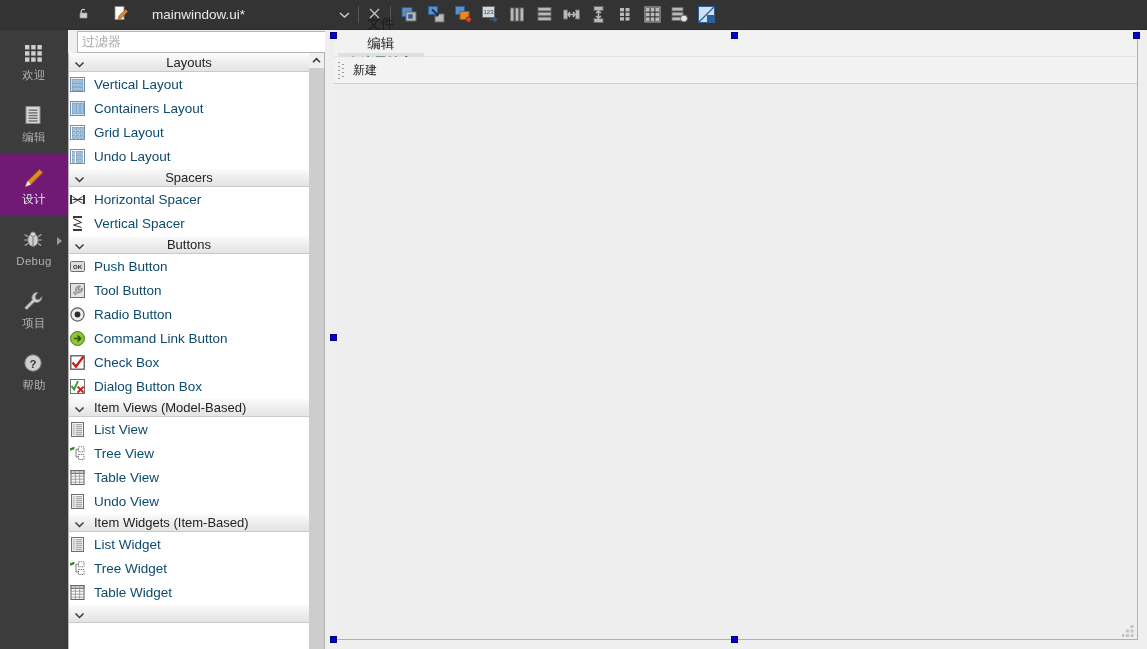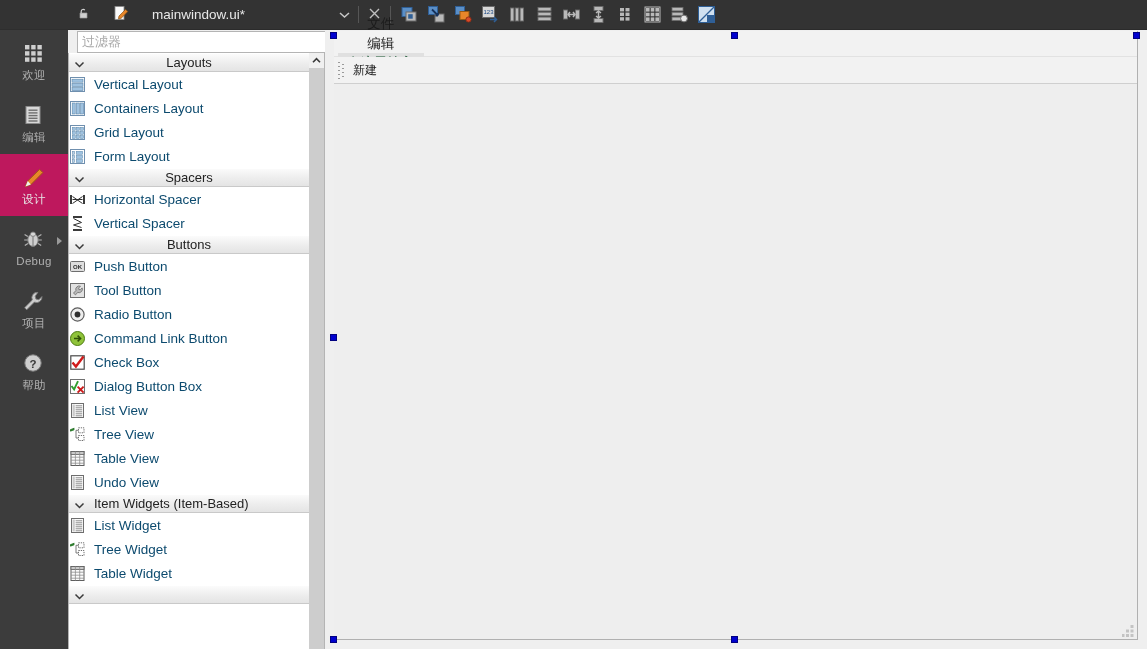--- a/index.html
+++ b/index.html
@@ -19,21 +19,21 @@
     background:#3c3c3c;
   }
   .modebar-top {
     height:30px; background:#333333; border-bottom:1px solid #2e2e2e;
   }
   .mode {
     width:68px; height:62px; display:flex; flex-direction:column;
     align-items:center; justify-content:center; gap:3px;
     cursor:pointer; position:relative;
   }
-  .mode.active { background:#be185d;font-family:Liberation Serif, serif; }
+  .mode.active { background:#701a75;font-family:Liberation Serif, serif; }
   .mode-label {
     font-size:11.5px; color:#b0b0b0; letter-spacing:0.3px; line-height:1;
   }
   .mode.active .mode-label { color:#e6e6e6; }
   .mode-ico { width:26px; height:26px; display:block; }
   .mode .arrow {
     position:absolute; right:6px; top:21px;
     width:0;height:0;border-left:5px solid #9a9a9a;
     border-top:4px solid transparent;border-bottom:4px solid transparent;
   }
@@ -275,21 +275,21 @@
           <div class="row">
             <span class="ico"><svg width="17" height="17" viewBox="0 0 17 17">
                 <rect x="1.5" y="1.5" width="14" height="14" fill="#fff" stroke="#6f8fae" stroke-width="1"></rect>
                 <rect x="3.3" y="3.3" width="2.3" height="3" fill="#b9cfe3" stroke="#5d87ab" stroke-width="0.5"></rect>
                 <rect x="7.2" y="3.3" width="6.4" height="3" fill="#9fc2e0" stroke="#5d87ab" stroke-width="0.5"></rect>
                 <rect x="3.3" y="7.3999999999999995" width="2.3" height="3" fill="#b9cfe3" stroke="#5d87ab" stroke-width="0.5"></rect>
                 <rect x="7.2" y="7.3999999999999995" width="6.4" height="3" fill="#9fc2e0" stroke="#5d87ab" stroke-width="0.5"></rect>
                 <rect x="3.3" y="11.5" width="2.3" height="3" fill="#b9cfe3" stroke="#5d87ab" stroke-width="0.5"></rect>
                 <rect x="7.2" y="11.5" width="6.4" height="3" fill="#9fc2e0" stroke="#5d87ab" stroke-width="0.5"></rect>
               </svg></span>
-            <span>Form Layout</span>
+            <span>Undo Layout</span>
           </div>
           <div class="sec">
             <span class="chev"><svg width="11" height="11" viewBox="0 0 11 11">
                 <path d="M1.5 3.5L5.5 7.5 9.5 3.5" fill="none" stroke="#3a3a3a" stroke-width="1.5"></path>
               </svg></span>
             <span class="sec-t">Spacers</span>
           </div>
           <div class="row">
             <span class="ico"><svg width="17" height="17" viewBox="0 0 17 17">
                 <rect x="1" y="4" width="2" height="9" fill="#3a3a3a"></rect>
@@ -347,20 +347,26 @@
               </svg></span>
             <span>Check Box</span>
           </div>
           <div class="row">
             <span class="ico"><svg width="17" height="17" viewBox="0 0 17 17">
                 <rect x="1.5" y="1.5" width="14" height="14" fill="#fdfdfd" stroke="#707070" stroke-width="1"></rect>
                 <path d="M2.5 8l2.6 3.4L9 3.2" fill="none" stroke="#2f9e2f" stroke-width="1.9"></path>
                 <path d="M8.6 8.6l6 6M14.6 8.6l-6 6" stroke="#cc1c1c" stroke-width="2" fill="none"></path>
               </svg></span>
             <span>Dialog Button Box</span>
+          </div>
+          <div class="sec leftal">
+            <span class="chev"><svg width="11" height="11" viewBox="0 0 11 11">
+                <path d="M1.5 3.5L5.5 7.5 9.5 3.5" fill="none" stroke="#3a3a3a" stroke-width="1.5"></path>
+              </svg></span>
+            <span class="sec-t">Item Views (Model-Based)</span>
           </div>
           <div class="row">
             <span class="ico"><svg width="17" height="17" viewBox="0 0 17 17">
                 <rect x="2.5" y="1.5" width="12" height="14" fill="#fbfbfb" stroke="#6e6e6e" stroke-width="1"></rect>
                 <rect x="3.6" y="2.6" width="2.2" height="11.8" fill="#c9c9c9"></rect>
                 <rect x="6.6" y="3.2" width="6.6" height="1.1" fill="#9a9a9a"></rect>
                 <rect x="6.6" y="5.2" width="6.6" height="1.1" fill="#9a9a9a"></rect>
                 <rect x="6.6" y="7.2" width="6.6" height="1.1" fill="#9a9a9a"></rect>
                 <rect x="6.6" y="9.2" width="6.6" height="1.1" fill="#9a9a9a"></rect>
                 <rect x="6.6" y="11.2" width="6.6" height="1.1" fill="#9a9a9a"></rect>

